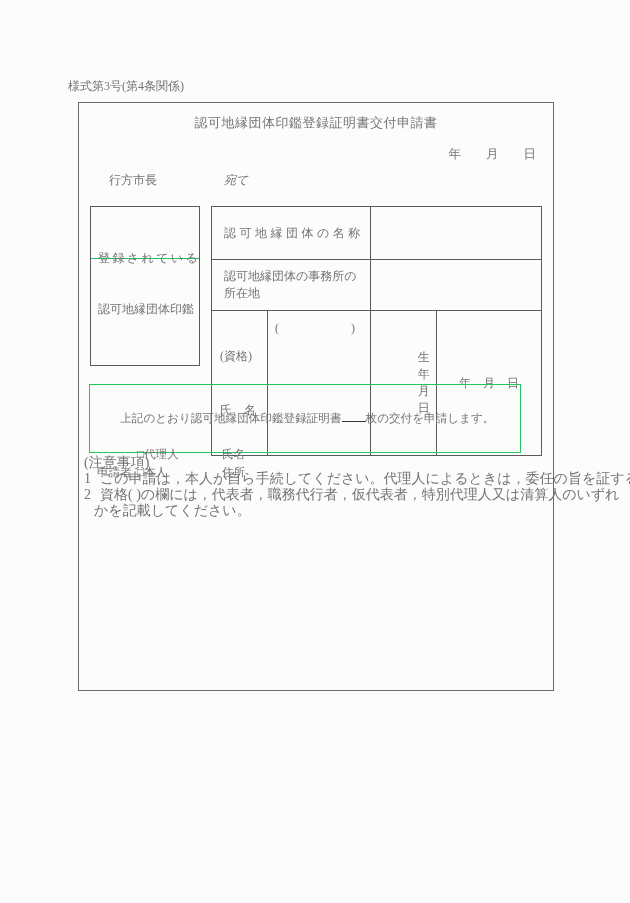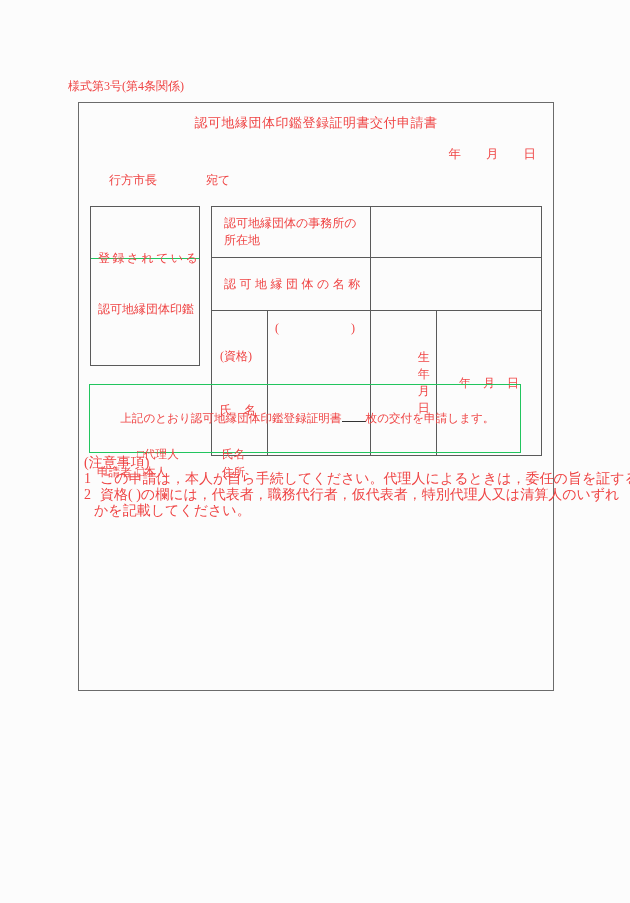--- a/index.html
+++ b/index.html
@@ -4,21 +4,21 @@
 <style>
   * { margin: 0; padding: 0; box-sizing: border-box; }
   html, body { background: #e8e8e8; }
   .page {
     position: relative;
     width: 630px;
     height: 903px;
     margin: 0 auto;
     background: #fcfcfc;
     font-family: "Liberation Serif", "DejaVu Serif", serif;
-    color: #ef4444;
+    color: #737373;
     font-size: 12px;
     overflow: hidden;
   }
   .form-number {
     position: absolute;
     left: 68px; top: 78px;
     font-size: 12px;
     white-space: pre;
   }
   .outer-box {
@@ -41,21 +41,21 @@
     font-size: 12.5px;
     white-space: pre;
   }
   .addressee-row {
     position: absolute;
     top: 69px; left: 30px;
     display: flex;
     white-space: pre;
     gap: 40px;
   }
-  .addressee-suffix { margin-left: 9px; }
+  .addressee-suffix { margin-left: 27px; font-style: italic; }
 
   
   .seal-box {
     position: absolute;
     left: 11px; top: 103px;
     width: 110px; height: 160px;
     border: 1px solid #5a5a5a;
   }
   .seal-head {
     height: 52px;
@@ -156,30 +156,30 @@
     </div>
 
     <table class="main-table">
       <colgroup>
         <col style="width:56px">
           <col style="width:103px">
           <col style="width:66px">
           <col style="width:105px">
       </colgroup>
       <tbody>
+        <tr style="height:53px">
+          <td colspan="2" class="lbl">
+            <span class="just">認可地縁団体の名称</span>
+          </td>
+          <td colspan="2"></td>
+        </tr>
         <tr style="height:51px">
           <td colspan="2" class="lbl">
             <div>認可地縁団体の事務所の</div>
             <div>所在地</div>
-          </td>
-          <td colspan="2"></td>
-        </tr>
-        <tr style="height:53px">
-          <td colspan="2" class="lbl">
-            <span class="just">認可地縁団体の名称</span>
           </td>
           <td colspan="2"></td>
         </tr>
         <tr style="height:55px">
           <td class="qual">
             <div>(資格)</div>
             <div>氏　名</div>
           </td>
           <td class="paren">
             <div class="paren-row">

